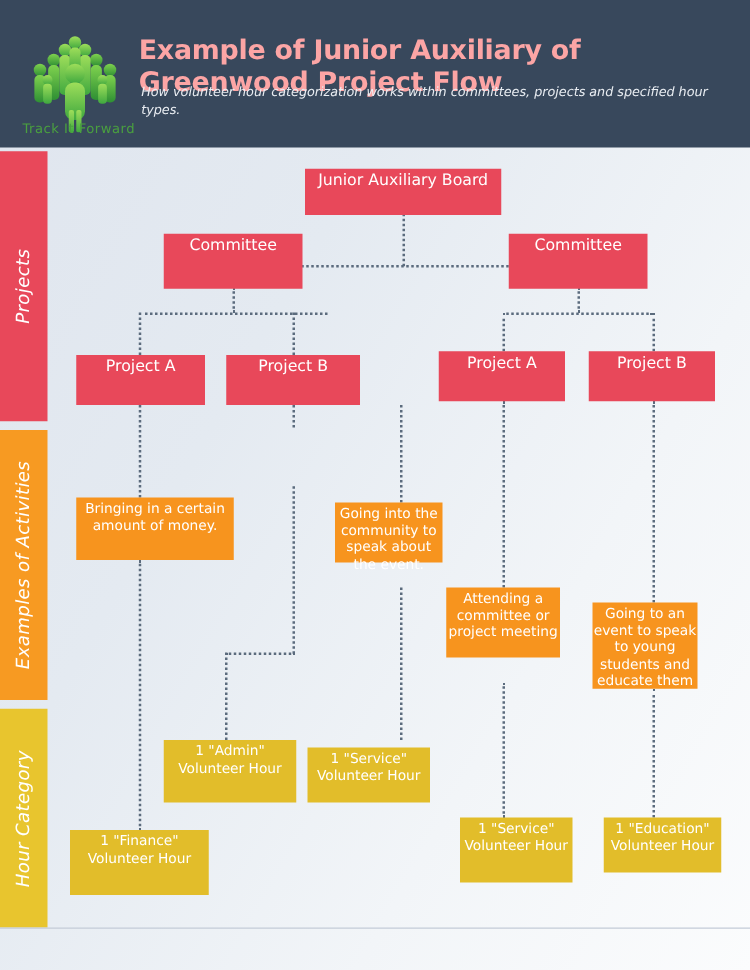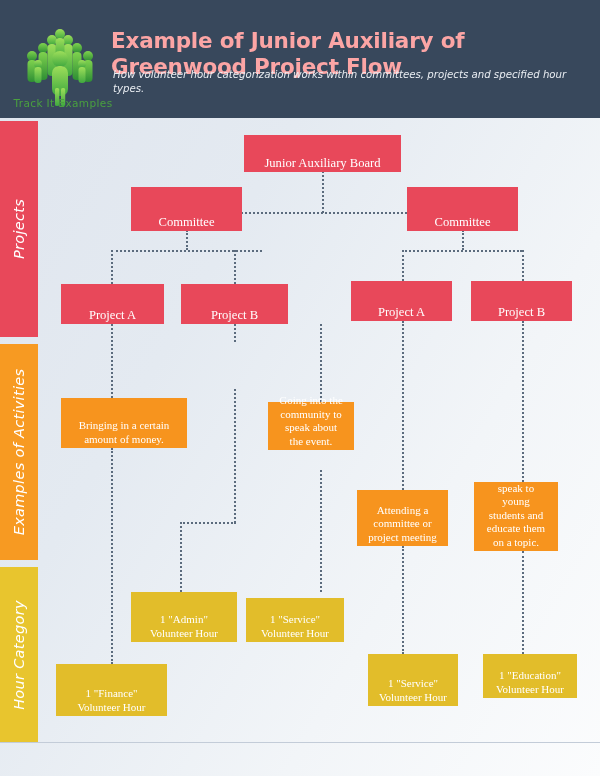--- a/index.html
+++ b/index.html
@@ -28,23 +28,23 @@
   
   .band{position:absolute;left:0;width:38px;display:flex;align-items:center;
     justify-content:center;}
   .band span{display:block;transform:rotate(-90deg);white-space:nowrap;
     color:#ffffff;font-style:italic;font-size:14.5px;letter-spacing:.3px;}
   .band-projects{top:121px;height:216px;background:#e8485a;}
   .band-activities{top:344px;height:216px;background:#f79a22;}
   .band-hours{top:567px;height:175px;background:#e8c52e;}
 
   
-  .node{position:absolute;box-sizing:border-box;display:flex;align-items:flex-end;
+  .node{position:absolute;box-sizing:border-box;display:flex;align-items:flex-start;
     justify-content:center;text-align:center;color:#ffffff;line-height:13px;
-    padding:2px 11px;font-family:Liberation Serif, serif;}
+    padding:2px 0;}
   .node.red{background:#e8485a;font-size:12.6px;}
   .node.orange{background:#f7941e;font-size:11px;line-height:13.5px;}
   .node.yellow{background:#e2bd2a;font-size:11px;line-height:13.5px;}
   .node.clip{overflow:hidden;}
 
   
   .vline{position:absolute;width:0;border-left:2px dotted #5b6b7d;}
   .hline{position:absolute;height:0;border-top:2px dotted #5b6b7d;}
 
   
@@ -94,21 +94,21 @@
             <rect x="60.5" y="41" width="7" height="16" rx="3"></rect>
         </g>
         <g fill="url(#g1)">
           <circle cx="42" cy="33" r="8"></circle>
           <rect x="34" y="40" width="16" height="30" rx="7"></rect>
           <rect x="37" y="62" width="4.2" height="18" rx="1.6"></rect>
           <rect x="43" y="62" width="4.2" height="18" rx="1.6"></rect>
         </g>
       </svg>
     </div>
-    <div class="logo-word">Track It Examples</div>
+    <div class="logo-word">Track It Forward</div>
     <div class="h-title">Example of Junior Auxiliary of Greenwood Project Flow</div>
     <div class="h-sub">How volunteer hour categorization works within committees, projects and specified hour types.</div>
   </div>
 
   <div class="band band-projects">
     <span>Projects</span>
   </div>
   <div class="band band-activities">
     <span>Examples of Activities</span>
   </div>
@@ -169,21 +169,21 @@
   <div class="node red" style="left:471px;top:281px;width:101px;height:40px;">
     <span>Project B</span>
   </div>
 
   <div class="node orange clip" style="left:61px;top:398px;width:126px;height:50px;">
     <span>Bringing in a certain amount of money.</span>
   </div>
   <div class="node orange" style="left:268px;top:402px;width:86px;height:48px;">
     <span>Going into the community to speak about the event.</span>
   </div>
-  <div class="node orange" style="left:357px;top:490px;width:91px;height:56px;">
+  <div class="node orange" style="left:357px;top:470px;width:91px;height:56px;">
     <span>Attending a committee or project meeting</span>
   </div>
   <div class="node orange clip" style="left:474px;top:482px;width:84px;height:69px;">
     <span>Going to an event to speak to young students and educate them on a topic.</span>
   </div>
 
   <div class="node yellow" style="left:131px;top:592px;width:106px;height:50px;">
     <span>1 "Admin" Volunteer Hour</span>
   </div>
   <div class="node yellow" style="left:246px;top:598px;width:98px;height:44px;">

